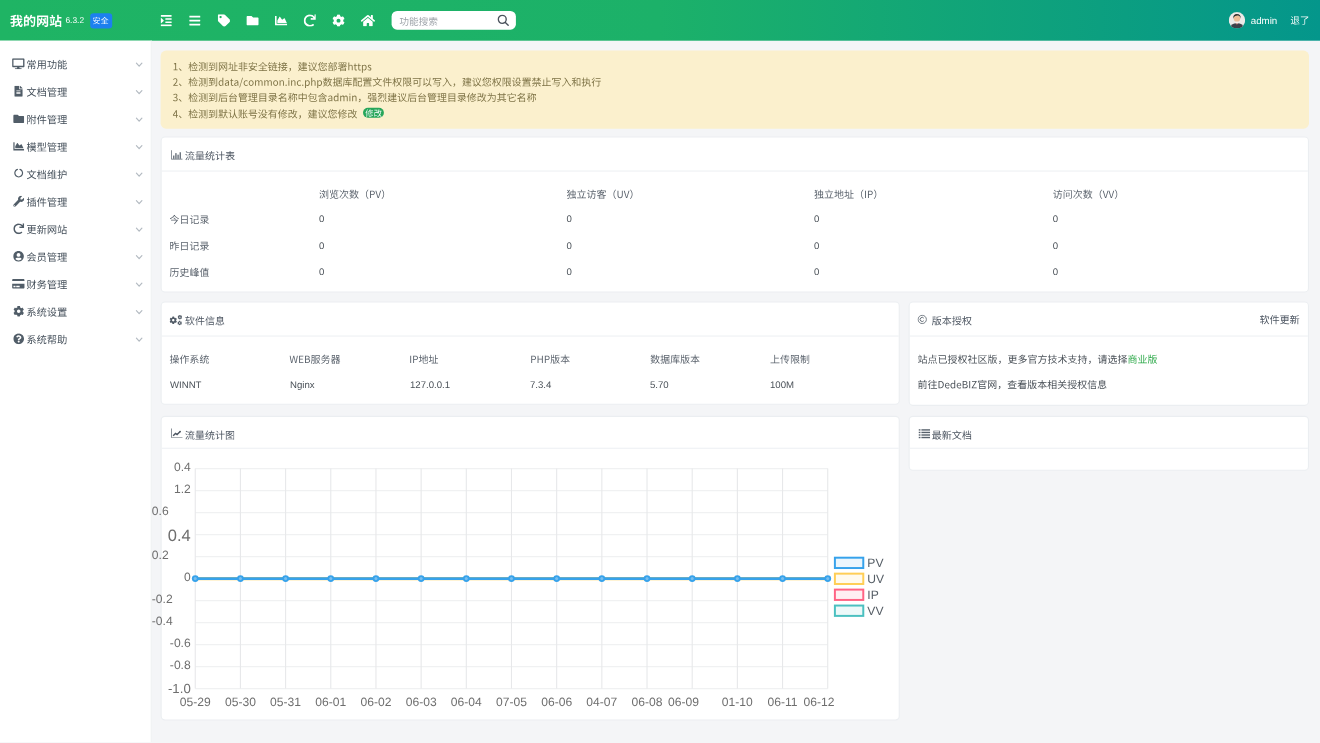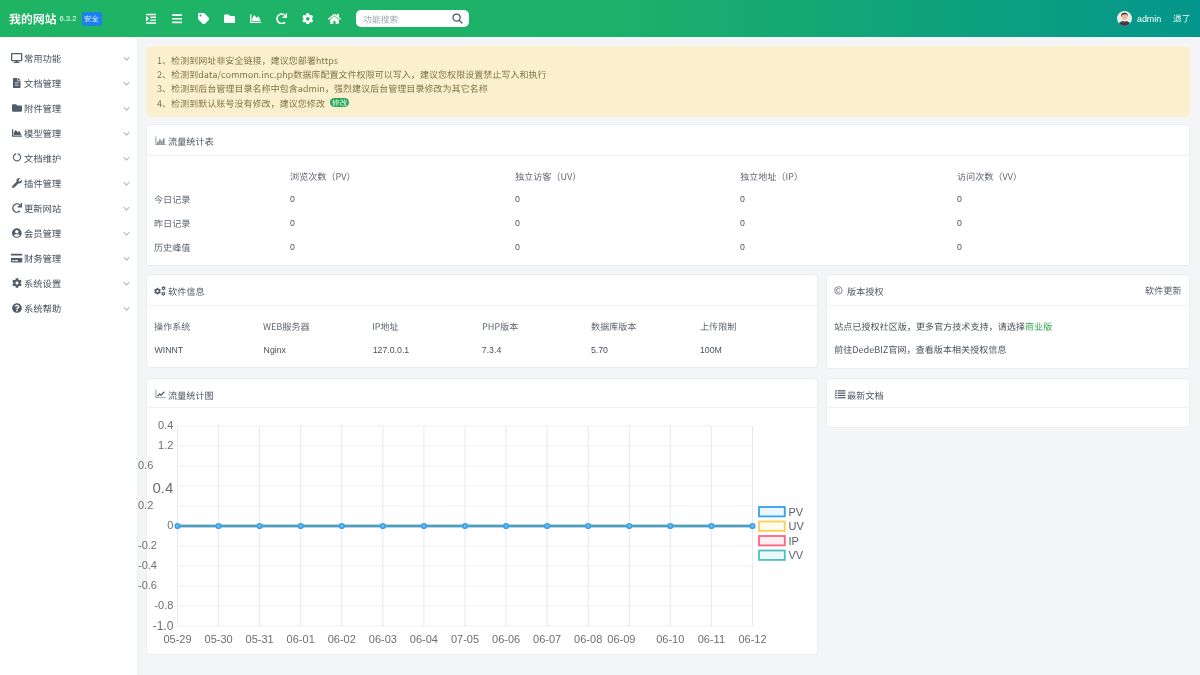--- a/index.html
+++ b/index.html
@@ -657,38 +657,38 @@
     <text x="788.5" y="559.3" font-size="11" fill="#565e66" font-family="Liberation Sans, sans-serif">VV</text>
   </svg>
 <div class="abs" style="left:138px;top:420.0px;width:35.4px;text-align:right;font-size:11px;color:#6e6e6e;line-height:1">0.4</div>
 <div class="abs" style="left:138px;top:440.0px;width:35.4px;text-align:right;font-size:11px;color:#6e6e6e;line-height:1">1.2</div>
 <div class="abs" style="left:138px;top:460.0px;width:35.4px;font-size:11px;color:#6e6e6e;line-height:1">0.6</div>
 <div class="abs" style="left:138px;top:480.0px;width:35.4px;text-align:right;font-size:15px;color:#6e6e6e;line-height:1">0.4</div>
 <div class="abs" style="left:138px;top:500.0px;width:35.4px;text-align:left;font-size:11px;color:#6e6e6e;line-height:1">0.2</div>
 <div class="abs" style="left:138px;top:520.0px;width:35.4px;text-align:right;font-size:11px;color:#6e6e6e;line-height:1">0</div>
 <div class="abs" style="left:138px;top:540.0px;width:35.4px;text-align:left;font-size:11px;color:#6e6e6e;line-height:1">-0.2</div>
 <div class="abs" style="left:138px;top:560.0px;width:35.4px;font-size:11px;color:#6e6e6e;line-height:1">-0.4</div>
-<div class="abs" style="left:138px;top:580.0px;width:35.4px;text-align:left;font-size:11px;color:#6e6e6e;line-height:1">-0.6</div>
+<div class="abs" style="left:138px;top:580.0px;width:35.4px;text-align:right;font-size:11px;color:#6e6e6e;line-height:1">-0.6</div>
 <div class="abs" style="left:138px;top:600.0px;width:35.4px;text-align:right;font-size:11px;color:#6e6e6e;line-height:1">-0.8</div>
 <div class="abs" style="left:138px;top:620.0px;width:35.4px;text-align:right;font-size:12px;color:#6e6e6e;line-height:1">-1.0</div>
 <div class="abs" style="left:155.5px;top:634.1px;width:44px;text-align:center;font-size:11px;color:#6e6e6e;line-height:1">05-29</div>
 <div class="abs" style="left:196.6px;top:634.1px;width:44px;text-align:center;font-size:11px;color:#6e6e6e;line-height:1">05-30</div>
 <div class="abs" style="left:237.6px;top:634.1px;width:44px;text-align:center;font-size:11px;color:#6e6e6e;line-height:1">05-31</div>
 <div class="abs" style="left:278.7px;top:634.1px;width:44px;text-align:center;font-size:11px;color:#6e6e6e;line-height:1">06-01</div>
 <div class="abs" style="left:319.8px;top:634.1px;width:44px;text-align:center;font-size:11px;color:#6e6e6e;line-height:1">06-02</div>
 <div class="abs" style="left:360.9px;top:634.1px;width:44px;text-align:center;font-size:11px;color:#6e6e6e;line-height:1">06-03</div>
 <div class="abs" style="left:401.9px;top:634.1px;width:44px;text-align:center;font-size:11px;color:#6e6e6e;line-height:1">06-04</div>
 <div class="abs" style="left:443.0px;top:634.1px;width:44px;text-align:center;font-size:11px;color:#6e6e6e;line-height:1">07-05</div>
 <div class="abs" style="left:484.1px;top:634.1px;width:44px;text-align:center;font-size:11px;color:#6e6e6e;line-height:1">06-06</div>
-<div class="abs" style="left:525.1px;top:634.1px;width:44px;text-align:center;font-size:11px;color:#6e6e6e;line-height:1">06-07</div>
+<div class="abs" style="left:525.1px;top:634.1px;width:44px;text-align:center;font-size:11px;color:#6e6e6e;line-height:1">04-07</div>
 <div class="abs" style="left:566.2px;top:634.1px;width:44px;text-align:center;font-size:11px;color:#6e6e6e;line-height:1">06-08</div>
 <div class="abs" style="left:607.3px;top:634.1px;width:44px;text-align:left;font-size:11px;color:#6e6e6e;line-height:1">06-09</div>
-<div class="abs" style="left:648.3px;top:634.1px;width:44px;text-align:center;font-size:11px;color:#6e6e6e;line-height:1">06-10</div>
+<div class="abs" style="left:648.3px;top:634.1px;width:44px;text-align:center;font-size:11px;color:#6e6e6e;line-height:1">01-10</div>
 <div class="abs" style="left:689.4px;top:634.1px;width:44px;text-align:center;font-size:11px;color:#6e6e6e;line-height:1">06-11</div>
-<div class="abs" style="left:730.5px;top:634.1px;width:44px;text-align:center;font-size:11px;color:#6e6e6e;line-height:1">06-12</div>
+<div class="abs" style="left:730.5px;top:634.1px;width:44px;text-align:left;font-size:11px;color:#6e6e6e;line-height:1">06-12</div>
 <div class="card" style="left:826px;top:378px;width:364px;height:50px"></div>
 <svg class="abs" style="left:835px;top:390.2px" width="10.5" height="8.6" viewBox="0 0 100 82">
     <g fill="#56606b">
       <rect x="0" y="2" width="17" height="12"></rect>
       <rect x="25" y="2" width="75" height="12"></rect>
       <rect x="0" y="24" width="17" height="12"></rect>
       <rect x="25" y="24" width="75" height="12"></rect>
       <rect x="0" y="46" width="17" height="12"></rect>
       <rect x="25" y="46" width="75" height="12"></rect>
       <rect x="0" y="68" width="17" height="12"></rect>

